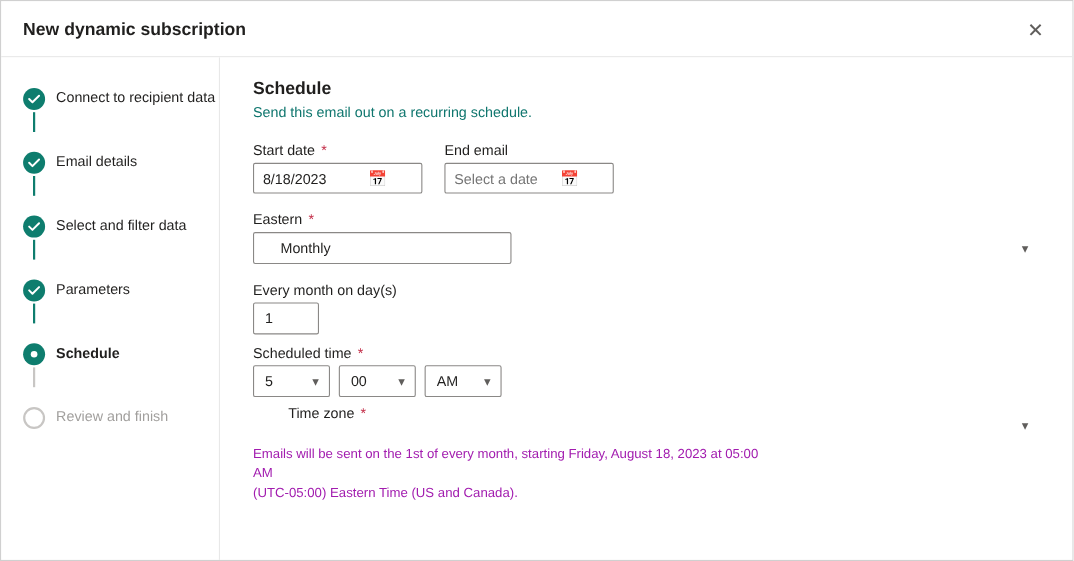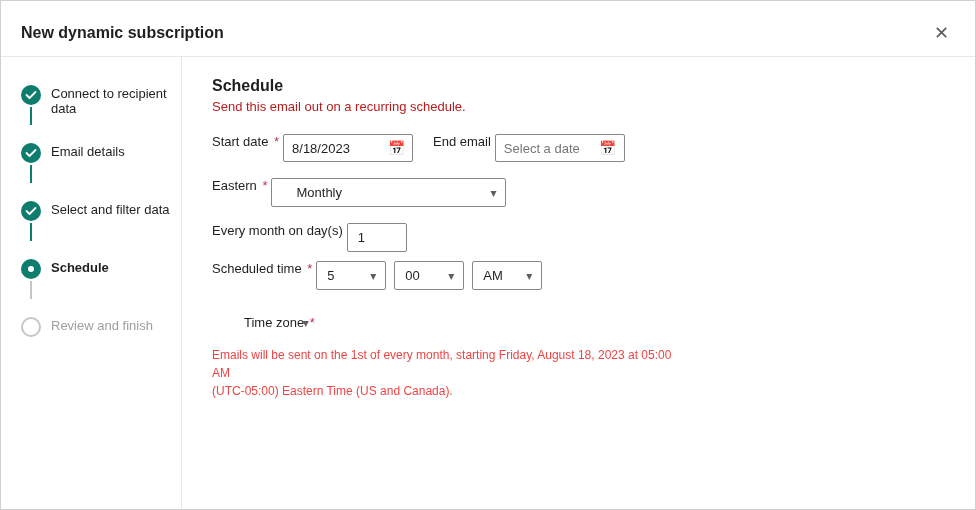--- a/index.html
+++ b/index.html
@@ -17,23 +17,22 @@
       flex-direction: column;
       border: 1px solid #d0d0d0;
       box-shadow: 0 2px 12px rgba(0,0,0,0.15);
       position: relative;
       overflow: hidden;
     }
     .dialog-header {
       display: flex;
       align-items: center;
       justify-content: space-between;
-      padding: 0 20px 12px 20px;
+      padding: 16px 20px 12px 20px;
       border-bottom: 1px solid #e8e8e8;
-      margin-top: 21px;
     }
     .dialog-title {
       font-size: 16px;
       font-weight: 600;
       color: #201f1e;
     }
     .close-btn {
       background: none;
       border: none;
       cursor: pointer;
@@ -43,21 +42,21 @@
       border-radius: 3px;
       line-height: 1;
     }
     .dialog-body {
       display: flex;
       flex: 1;
       overflow: hidden;
     }
     
     .sidebar {
-      width: 181px;
+      width: 199px;
       padding: 20px 0 20px 20px;
       border-right: 1px solid #e8e8e8;
       display: flex;
       flex-direction: column;
       gap: 0;
     }
     .step-item {
       display: flex;
       align-items: flex-start;
       gap: 10px;
@@ -122,49 +121,49 @@
       overflow-y: auto;
     }
     .section-title {
       font-size: 16px;
       font-weight: 600;
       color: #201f1e;
       margin-bottom: 4px;
     }
     .section-desc {
       font-size: 13px;
-      color: #b91c1c;
+      color: #0f766e;
       margin-bottom: 20px;
     }
     .form-row {
       display: flex;
       gap: 20px;
       margin-bottom: 16px;
     }
     .form-group {
       display: flex;
-      flex-direction: row;
+      flex-direction: column;
       gap: 4px;
     }
     label {
       font-size: 13px;
       color: #201f1e;
     }
     label .required {
       color: #c4314b;
       margin-left: 2px;
     }
     .date-input-wrap {
       display: flex;
       align-items: center;
       border: 1px solid #8a8886;
       border-radius: 2px;
       background: #fff;
       padding: 5px 8px;
-      width: 130px;
+      width: 154px;
       gap: 6px;
     }
     .date-input-wrap input {
       border: none;
       outline: none;
       font-size: 13px;
       color: #201f1e;
       background: transparent;
       width: 90px;
     }
@@ -216,21 +215,21 @@
     .time-select {
       min-width: 70px;
       padding: 6px 26px 6px 10px;
     }
     .ampm-select {
       min-width: 70px;
       padding: 6px 26px 6px 10px;
     }
     .info-text {
       font-size: 12px;
-      color: #ef4444;
+      color: #a21caf;
       margin-bottom: 16px;
       line-height: 1.5;
       max-width: 480px;
     }
   </style>
 </head>
 <body>
 
 <div class="dialog">
 
@@ -272,20 +271,31 @@
           <div class="step-circle completed">
             <svg viewBox="0 0 12 12" fill="none">
                 <polyline points="1.5,6 4.5,9 10.5,3" stroke="#fff" stroke-width="1.8" stroke-linecap="round" stroke-linejoin="round"></polyline>
               </svg>
           </div>
           <div class="step-line"></div>
         </div>
         <span class="step-label">Select and filter data</span>
       </div>
 
+      <div class="step-item">
+        <div class="step-icon-col">
+          <div class="step-circle completed">
+            <svg viewBox="0 0 12 12" fill="none">
+                <polyline points="1.5,6 4.5,9 10.5,3" stroke="#fff" stroke-width="1.8" stroke-linecap="round" stroke-linejoin="round"></polyline>
+              </svg>
+          </div>
+          <div class="step-line"></div>
+        </div>
+        <span class="step-label">Parameters</span>
+      </div>
 
       <div class="step-item">
         <div class="step-icon-col">
           <div class="step-circle active">
             <svg viewBox="0 0 12 12" fill="none">
                 <circle cx="6" cy="6" r="3" fill="#fff"></circle>
               </svg>
           </div>
           <div class="step-line inactive"></div>
         </div>
@@ -337,21 +347,21 @@
           </select>
           <span class="select-arrow">▾</span>
         </div>
       </div>
 
       <div class="form-group" style="margin-bottom:9px;">
         <label>Every month on day(s)</label>
         <input type="text" class="text-input" value="1" style="">
       </div>
 
-      <div class="form-group" style="margin-bottom:25px;">
+      <div class="form-group" style="margin-bottom:7px;">
         <label>
           <span>Scheduled time</span><span class="required"> *</span>
         </label>
         <div class="time-row">
           <div class="select-wrap">
             <select class="select-field time-select">
               <option>5</option>
               <option>1</option><option>2</option><option>3</option><option>4</option>
               <option>6</option><option>7</option><option>8</option><option>9</option>
               <option>10</option><option>11</option><option>12</option>

